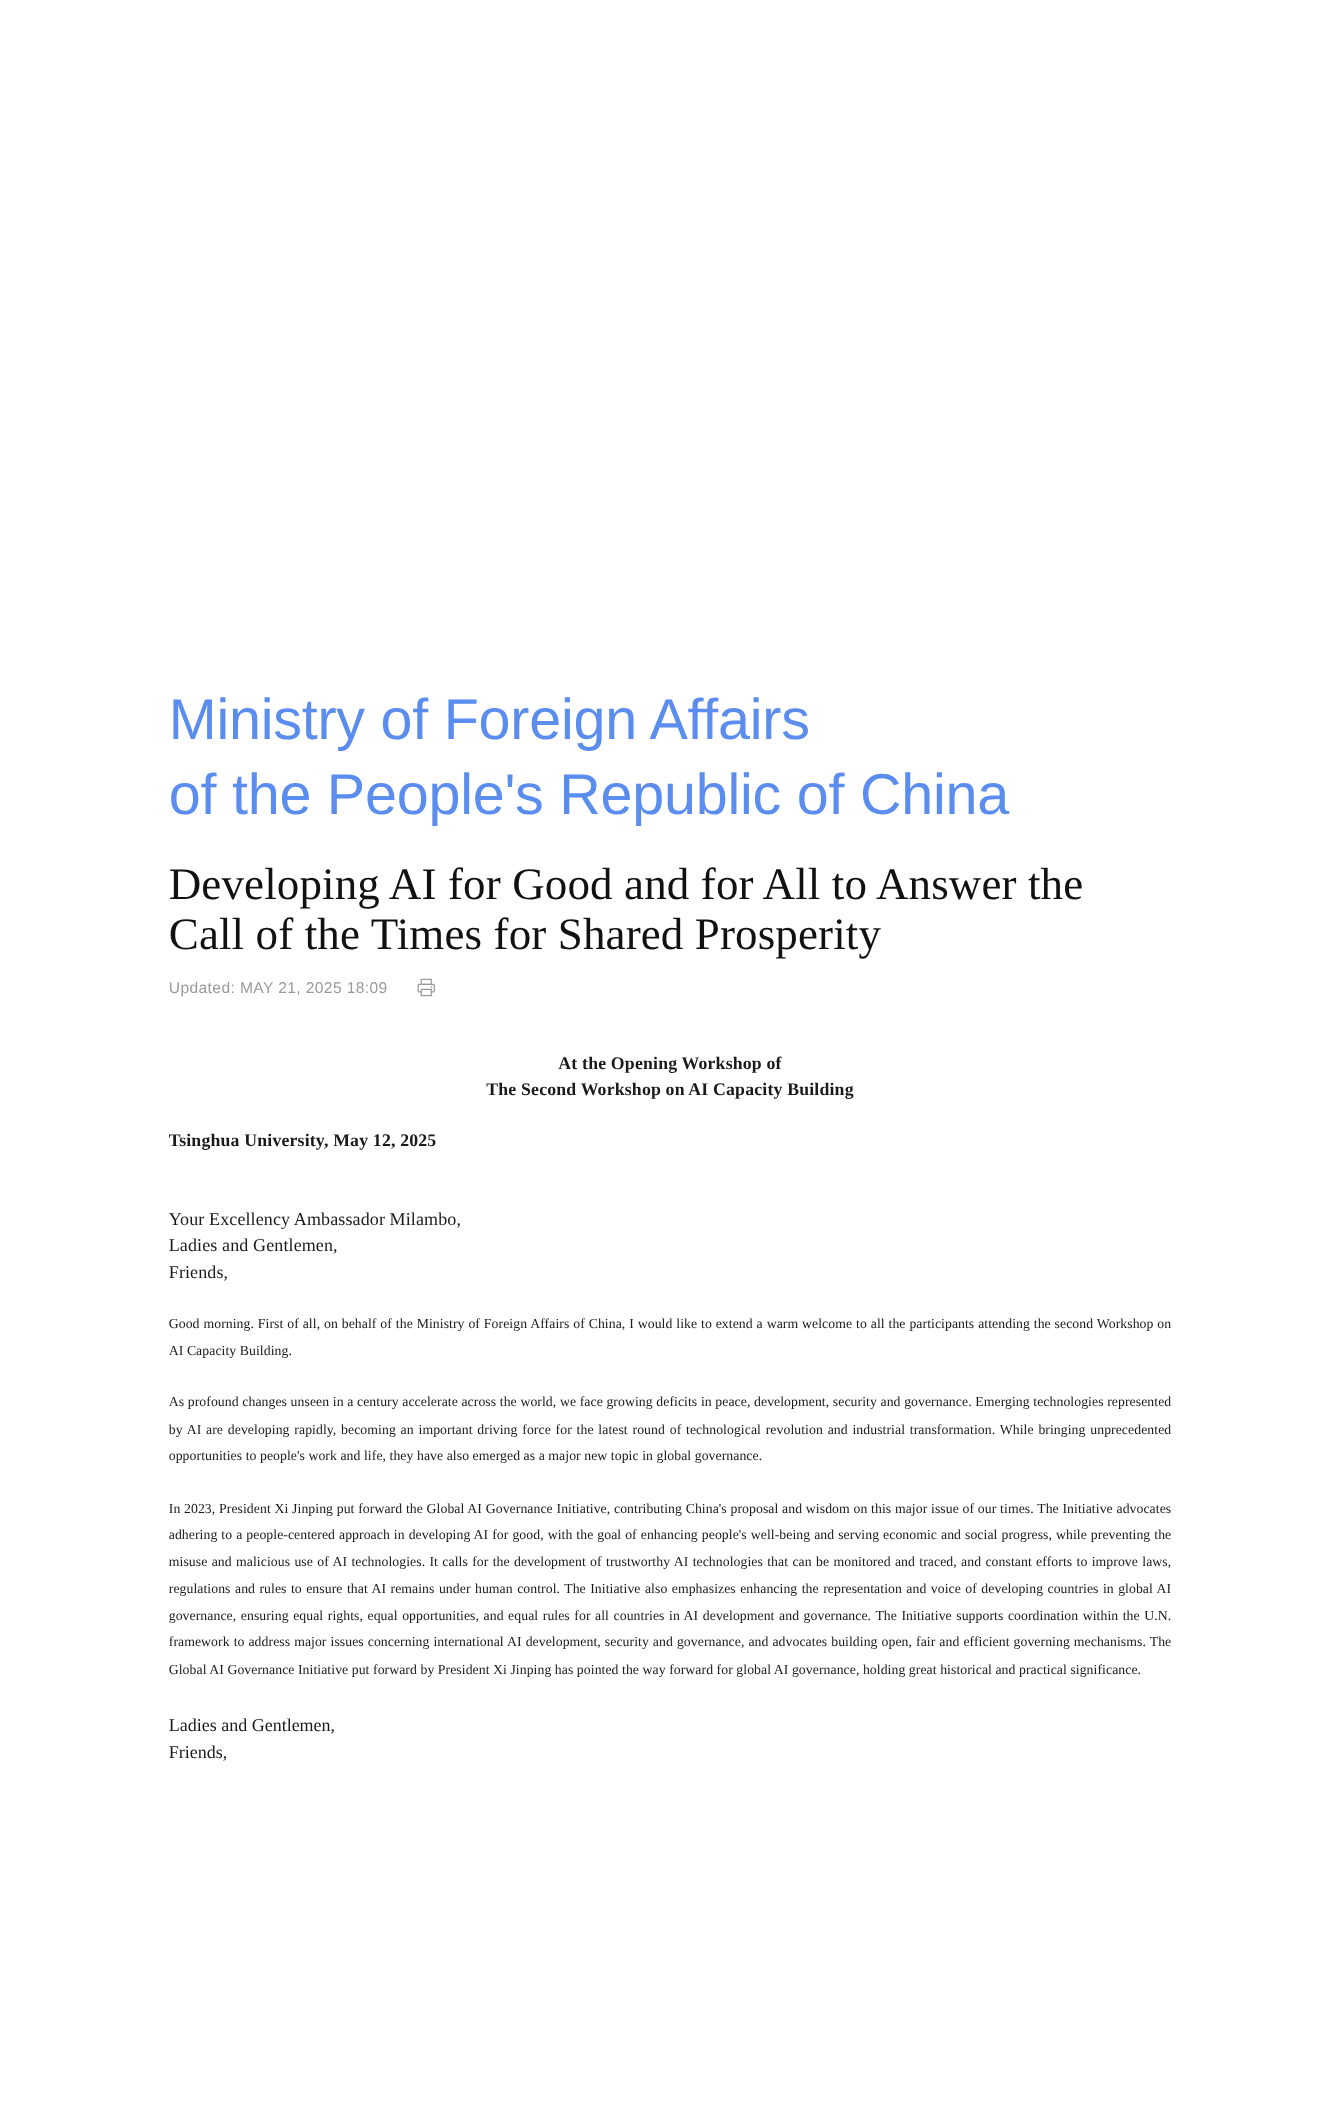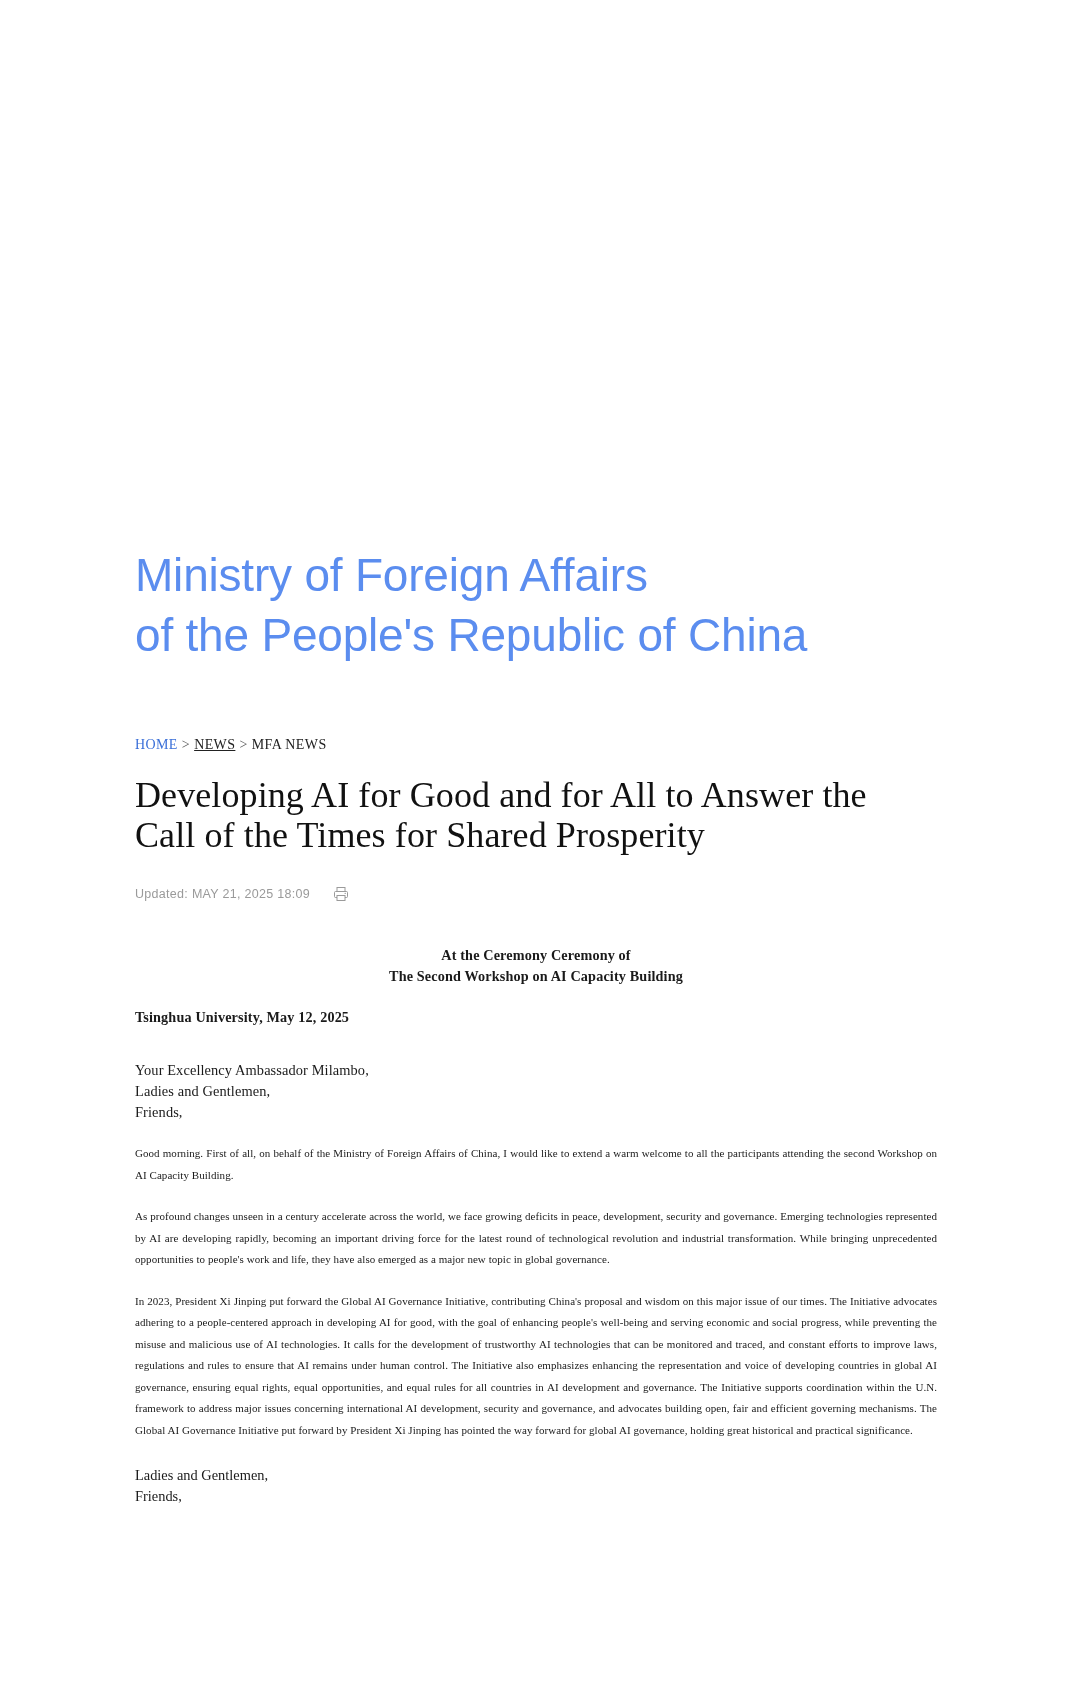--- a/index.html
+++ b/index.html
@@ -61,21 +61,21 @@
     font-size: 36px;
     line-height: 40px;
     color: #111111;
     letter-spacing: 0.1px;
     max-width: 790px;
   }
   .meta-row {
     display: flex;
     align-items: center;
     gap: 22px;
-    margin-top: 30px;
+    margin-top: 14px;
   }
   .meta-updated {
     font-family: "Liberation Sans", sans-serif;
     font-size: 12.5px;
     color: #9a9a9a;
     letter-spacing: 0.3px;
   }
   .print-btn {
     width: 18px;
     height: 18px;
@@ -100,21 +100,21 @@
   .centered-block .sub {
     font-weight: bold;
   }
   .center-date {
     font-weight: bold;
     font-size: 14.2px;
     margin-top: 20px;
     letter-spacing: 0.15px;
   }
   .salutation {
-    margin-top: 32px;
+    margin-top: 42px;
     font-size: 14.4px;
     line-height: 21px;
     letter-spacing: 0.1px;
   }
   .salutation div {
     font-weight: 500;
   }
   p.para {
     margin: 20px 0 0 0;
     text-align: justify;
@@ -134,42 +134,39 @@
 
 <div class="page">
 
   <div class="masthead">
     <div class="masthead-line">Ministry of Foreign Affairs</div>
     <div class="masthead-line">of the People's Republic of China</div>
   </div>
 
   <div class="content">
 
-    <div class="breadcrumb">
-      <a class="crumb-home" href="#">HOME</a><span class="sep">&gt;</span><a class="crumb" href="#">NEWS</a><span class="sep">&gt;</span><span class="crumb">MFA NEWS</span>
-    </div>
 
     <h1 class="article-title">Developing AI for Good and for All to Answer the Call of the Times for Shared Prosperity</h1>
 
     <div class="meta-row">
       <span class="meta-updated">Updated: MAY 21, 2025 18:09</span>
       <span class="print-btn">
         <svg width="18" height="18" viewBox="0 0 18 18" aria-hidden="true">
           <rect x="5" y="2.5" width="8" height="4" fill="none" stroke="#9a9a9a" stroke-width="1"></rect>
           <rect x="2.5" y="6.5" width="13" height="6" rx="1" fill="none" stroke="#9a9a9a" stroke-width="1"></rect>
           <rect x="5" y="10.5" width="8" height="5" fill="#ffffff" stroke="#9a9a9a" stroke-width="1"></rect>
           <circle cx="13.2" cy="8.4" r="0.7" fill="#9a9a9a"></circle>
         </svg>
       </span>
     </div>
 
     <div class="article-body">
 
       <div class="centered-block">
-        <div class="sub">At the Ceremony Ceremony of</div>
+        <div class="sub">At the Opening Workshop of</div>
         <div class="sub">The Second Workshop on AI Capacity Building</div>
       </div>
 
       <div class="center-date">Tsinghua University, May 12, 2025</div>
 
       <div class="salutation">
         <div>Your Excellency Ambassador Milambo,</div>
         <div>Ladies and Gentlemen,</div>
         <div>Friends,</div>
       </div>

